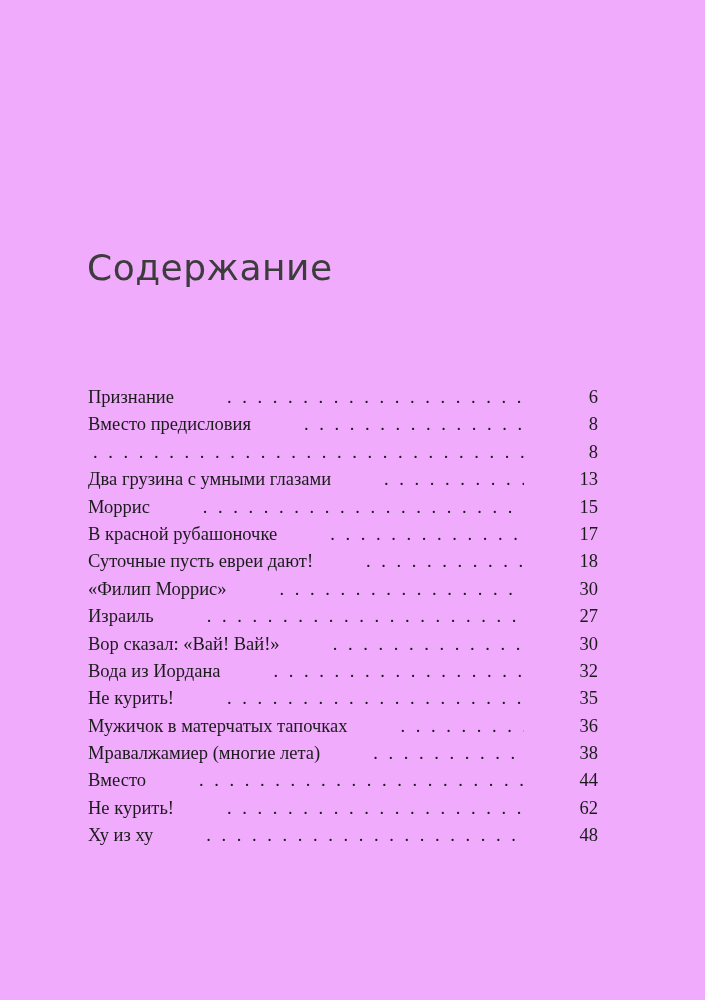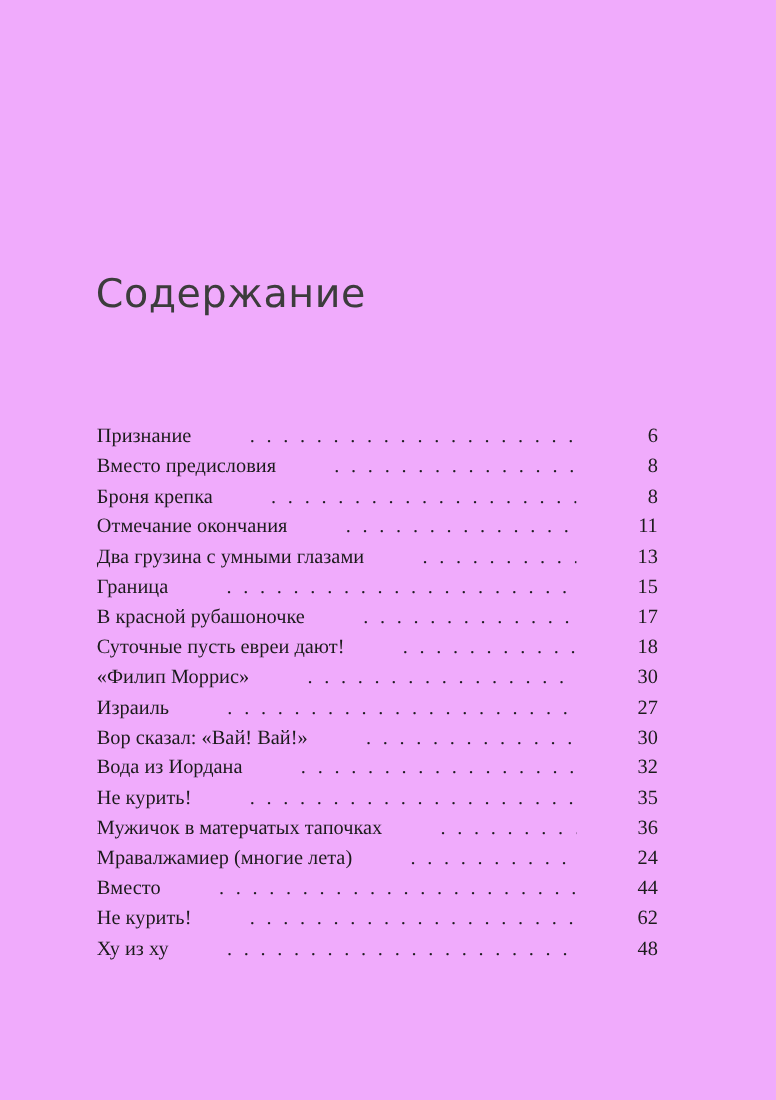--- a/index.html
+++ b/index.html
@@ -77,39 +77,33 @@
       <span class="toc-page">6</span>
     </div>
 
     <div class="toc-row">
       <span class="toc-title">Вместо предисловия</span>
       <span class="toc-leader"></span>
       <span class="toc-page">8</span>
     </div>
 
     <div class="toc-row">
-      <span class="toc-title">Броня крепка</span>
       <span class="toc-leader"></span>
       <span class="toc-page">8</span>
     </div>
 
-    <div class="toc-row">
-      <span class="toc-title">Отмечание окончания</span>
-      <span class="toc-leader"></span>
-      <span class="toc-page">11</span>
-    </div>
 
     <div class="toc-row">
       <span class="toc-title">Два грузина с умными глазами</span>
       <span class="toc-leader"></span>
       <span class="toc-page">13</span>
     </div>
 
     <div class="toc-row">
-      <span class="toc-title">Граница</span>
+      <span class="toc-title">Моррис</span>
       <span class="toc-leader"></span>
       <span class="toc-page">15</span>
     </div>
 
     <div class="toc-row">
       <span class="toc-title">В красной рубашоночке</span>
       <span class="toc-leader"></span>
       <span class="toc-page">17</span>
     </div>
 
@@ -151,21 +145,21 @@
 
     <div class="toc-row">
       <span class="toc-title">Мужичок в матерчатых тапочках</span>
       <span class="toc-leader"></span>
       <span class="toc-page">36</span>
     </div>
 
     <div class="toc-row">
       <span class="toc-title">Мравалжамиер (многие лета)</span>
       <span class="toc-leader"></span>
-      <span class="toc-page">24</span>
+      <span class="toc-page">38</span>
     </div>
 
     <div class="toc-row">
       <span class="toc-title">Вместо</span>
       <span class="toc-leader"></span>
       <span class="toc-page">44</span>
     </div>
 
     <div class="toc-row">
       <span class="toc-title">Не курить!</span>

